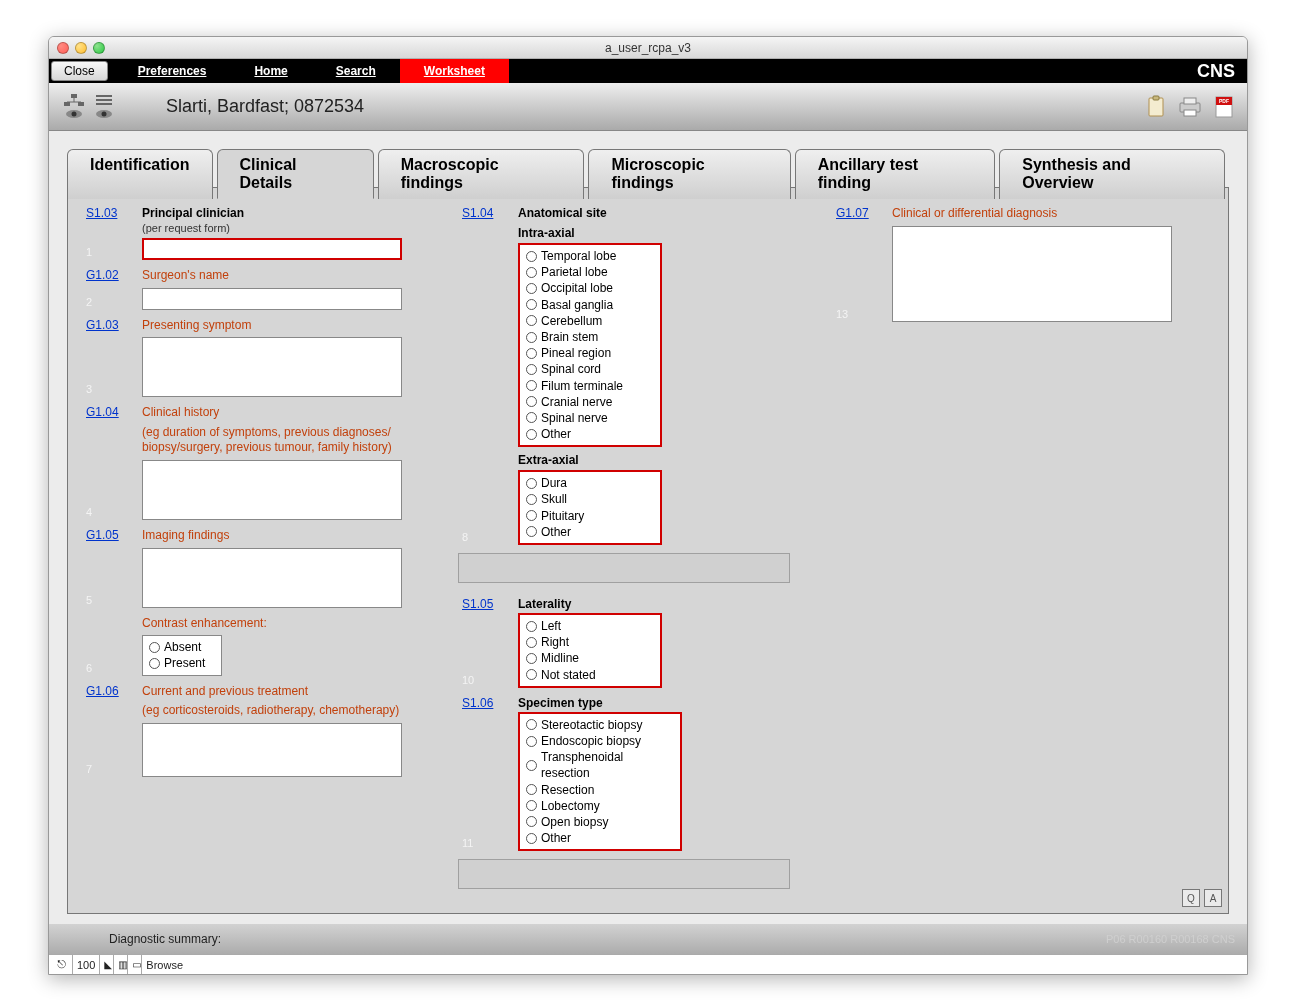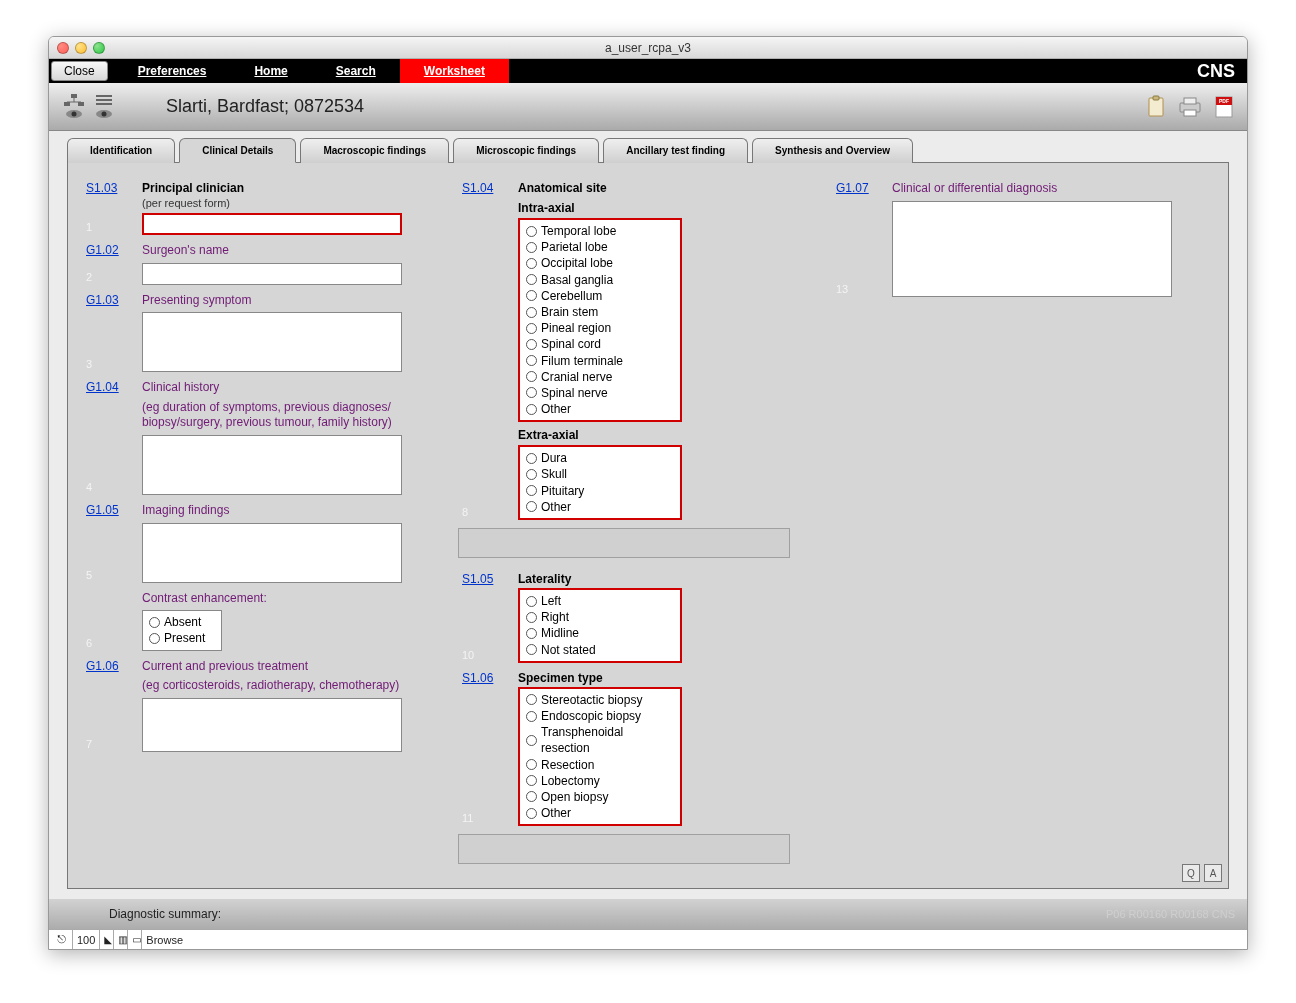--- a/index.html
+++ b/index.html
@@ -80,29 +80,29 @@
     display:flex;
     margin: 0 18px;
     background: transparent;
     padding-top: 6px;
     position: relative;
     z-index: 2;
   }
   .tabs .tab {
     padding: 6px 22px;
     font-weight: bold;
-    font-size: 10px;
+    font-size: 16px;
     background: linear-gradient(#efefef, #cfcfcf);
     border: 1px solid #777;
     border-bottom: none;
     border-radius: 6px 6px 0 0;
     margin-right: 4px;
     cursor: pointer;
     position: relative;
-    top: 1px;
+    top: 12px;
   }
   .tabs .tab.active {
     background: #d6d6d6;
     border-bottom: 1px solid #d6d6d6;
   }
   .canvas {
     margin: 0 18px 10px 18px;
     background: #d6d6d6;
     border: 1px solid #777;
     padding: 18px;
@@ -122,42 +122,42 @@
     width: 46px;
     color: #0033cc;
     text-decoration: underline;
     font-size: 12px;
     font-weight: normal;
     cursor: pointer;
   }
   .sec-code.g { font-weight: normal; }
   .sec-title { font-weight: bold; font-size: 12px; margin-bottom: 2px;}
   .sec-sub { font-size: 11px; color:#333; margin-bottom: 4px;}
-  .sec-help { font-size: 12px; color:#701a75; margin-bottom: 4px; line-height:1.3; }
+  .sec-help { font-size: 12px; color:#c2410c; margin-bottom: 4px; line-height:1.3; }
   .index-num {
     position:absolute;
     left: 0px;
     bottom: 2px;
     font-size: 11px;
     color: #f4f4f4;
   }
   .field {
     background: #fff;
     border: 1px solid #888;
     width: 260px;
     min-height: 22px;
   }
   .field.required { border: 2px solid #d00000; }
   .field.ta { min-height: 60px; }
   .field.ta-xl { min-height: 96px; }
   .radio-group {
     background: #fff;
     border: 2px solid #d00000;
     padding: 3px 6px;
-    width: 164px;
+    width: 144px;
   }
   .radio-group.wide { width: 164px; }
   .radio-group.narrow { width: 152px; border:1px solid #888; display:inline-block; background:#fff;}
   .radio-row { display:flex; align-items:center; gap:4px; font-size:12px; line-height:1.35; color:#000;}
   .radio-row .r {
     width: 11px; height: 11px; border:1px solid #555; border-radius:50%; display:inline-block; flex-shrink:0;
   }
   .sub-title { font-weight: bold; font-size: 12px; margin: 6px 0 3px 0;}
   .placeholder-box {
     background: #d0d0d0;

